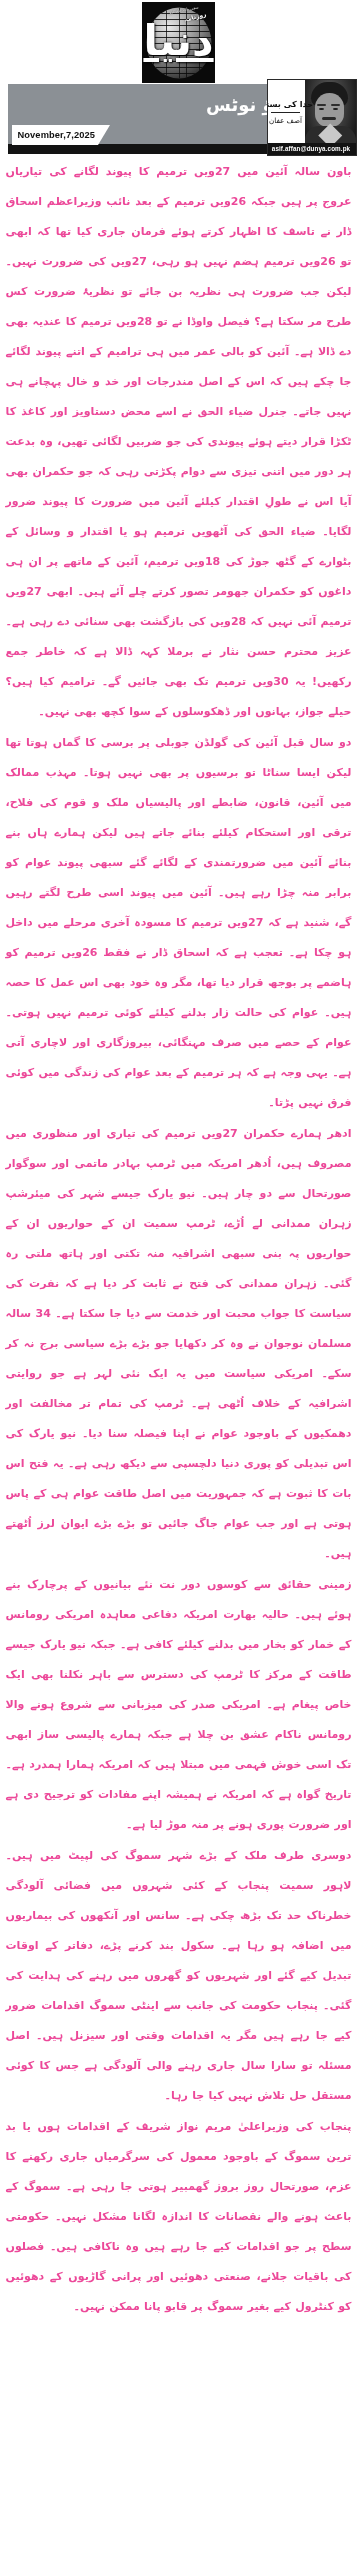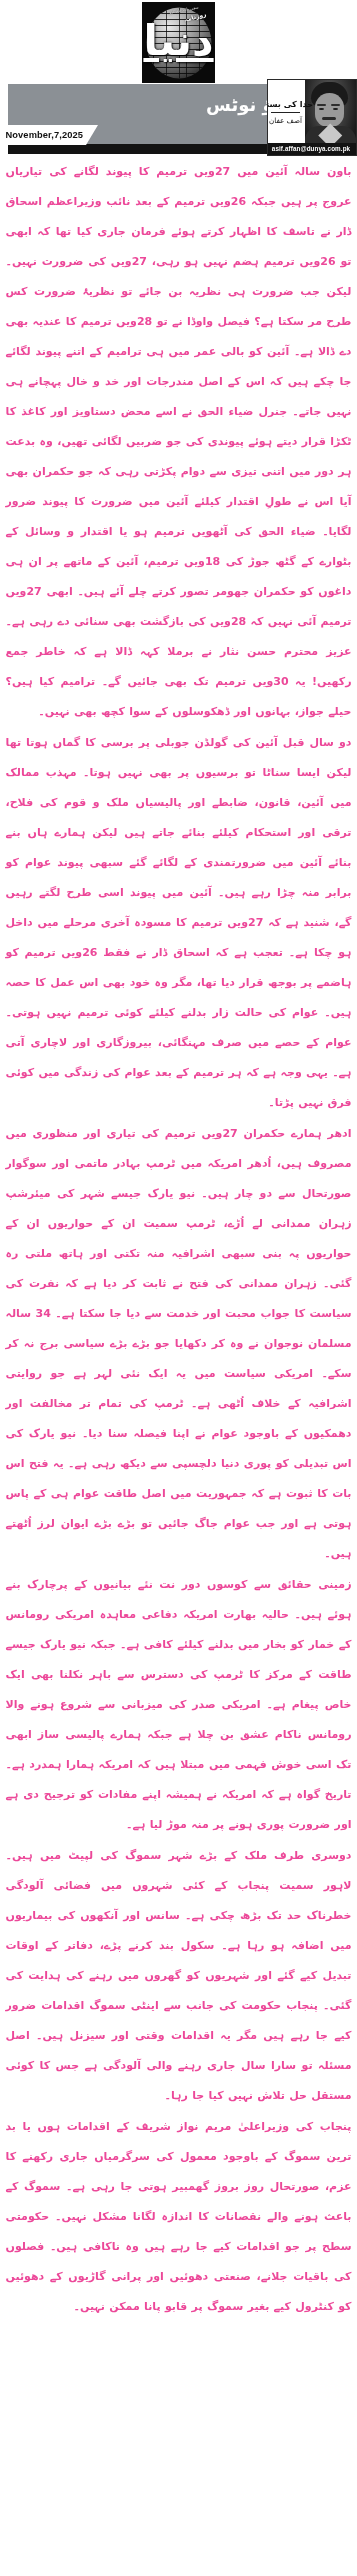--- a/index.html
+++ b/index.html
@@ -120,21 +120,21 @@
     color: #ffffff;
     font-size: 18px;
     font-weight: 700;
     line-height: 1.25;
     white-space: nowrap;
     font-family: "DejaVu Sans", sans-serif;
     direction: rtl;
   }
   .date-wrap {
     position: absolute;
-    left: 0;
+    left: 12px;
     top: 41px;
     height: 20px;
     background: #ffffff;
     padding: 0 3.3px 0 5.5px;
     display: flex;
     align-items: center;
     z-index: 3;
   }
   .date-wrap::after {
     content: "";

